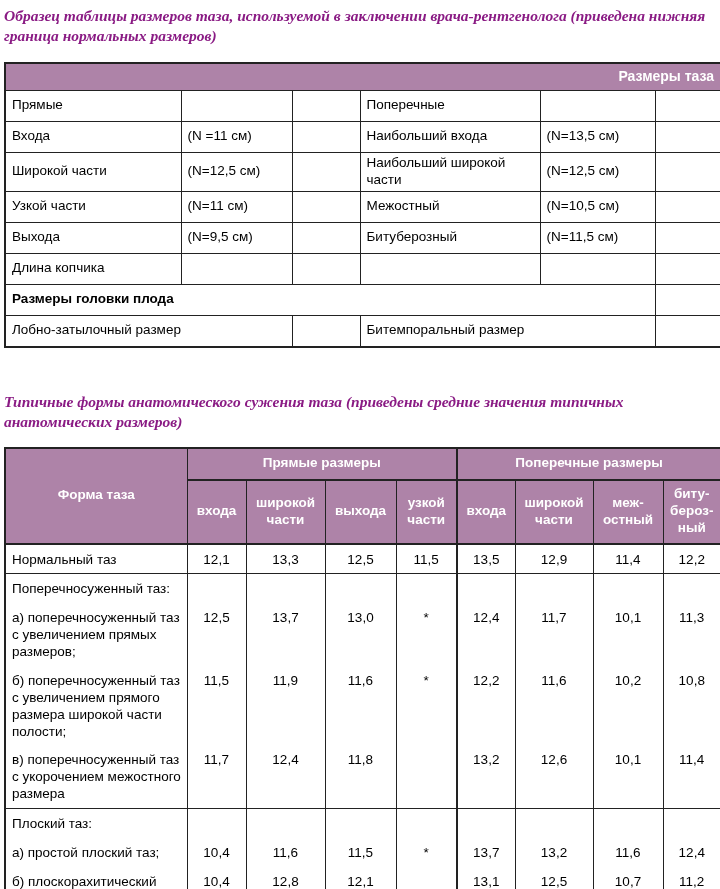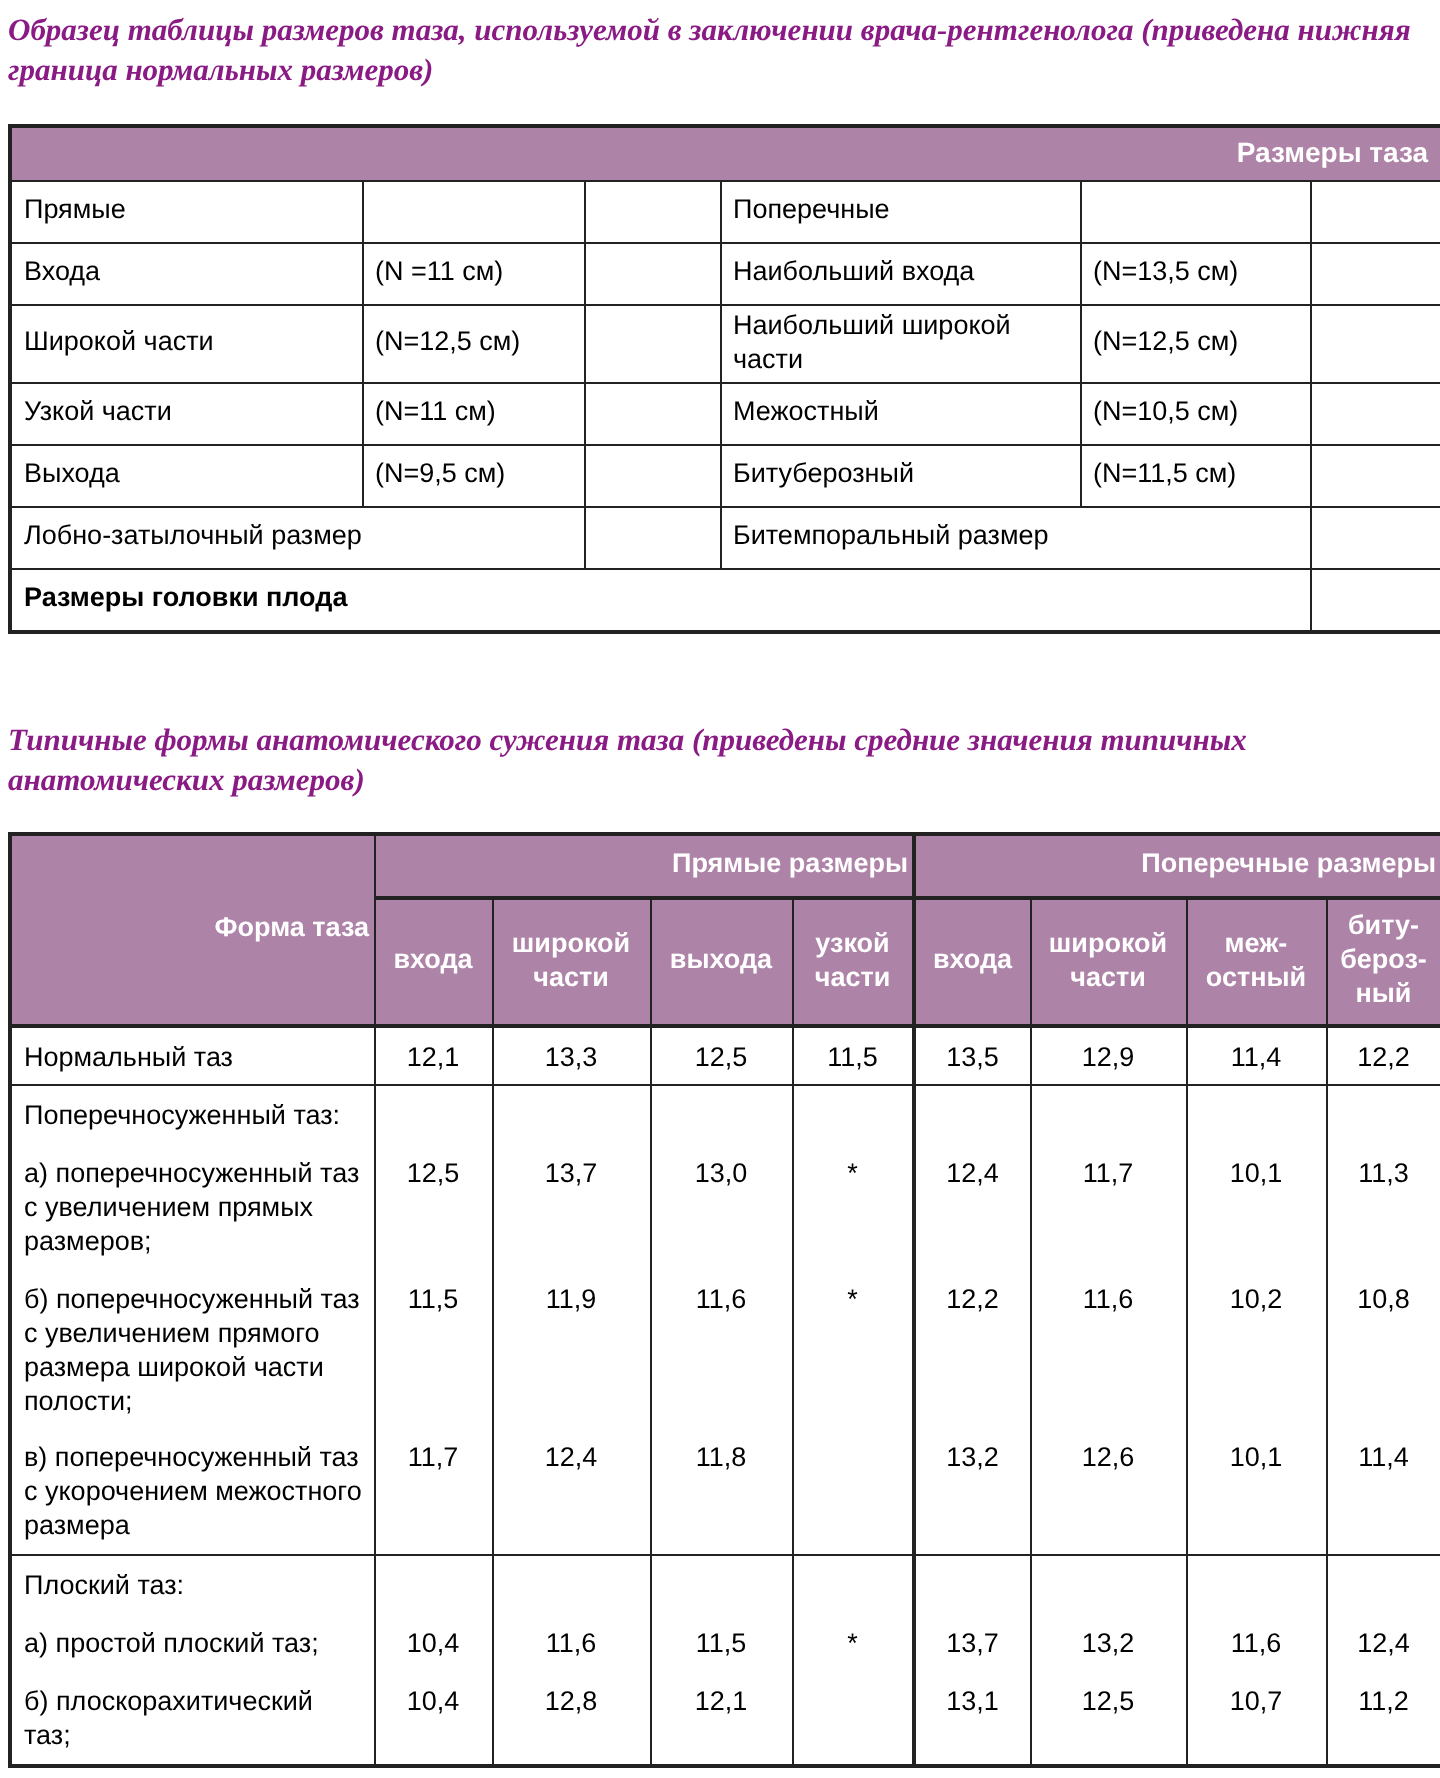--- a/index.html
+++ b/index.html
@@ -45,21 +45,21 @@
   .lbl{text-align:left;}
   
   .t2{border:2px solid var(--border);}
   .t2 th{
     background:var(--purple);color:#fff;
     font-weight:bold;text-align:center;
     border:1px solid var(--border);
     border-bottom:2px solid var(--border);
     padding:5px 2px;font-size:13.5px;
   }
-  .t2 .grouprow th{height:20px;text-align:right;}
+  .t2 .grouprow th{height:20px;}
   .t2 .subrow th{height:52px;vertical-align:middle;}
   .t2 td{
     border-left:1px solid var(--border);
     border-right:1px solid var(--border);
     border-top:none;border-bottom:none;
     padding:7px 3px 5px 3px;
     vertical-align:top;overflow:hidden;
   }
   .t2 tr.sect td{border-top:1px solid var(--border);}
   .t2 .lbl{padding-left:6px;padding-right:4px;margin-left:41px;}
@@ -125,29 +125,37 @@
 
         <tr>
           <td class="lbl">Выхода</td>
           <td class="c">(N=9,5 см)</td>
           <td></td>
           <td class="lbl">Битуберозный</td>
           <td class="c">(N=11,5 см)</td>
           <td></td>
         </tr>
 
-
+        <tr>
+          <td class="lbl">Длина копчика</td>
+          <td class="c"></td>
+          <td></td>
+          <td class="lbl"></td>
+          <td class="c"></td>
+          <td></td>
+        </tr>
+
+      <tr>
+        <td colspan="5" class="c b">Размеры головки плода</td>
+        <td></td>
+      </tr>
       <tr>
         <td colspan="2" class="lbl">Лобно-затылочный размер</td>
         <td></td>
         <td colspan="2" class="lbl">Битемпоральный размер</td>
-        <td></td>
-      </tr>
-      <tr>
-        <td colspan="5" class="c b">Размеры головки плода</td>
         <td></td>
       </tr>
     </tbody>
   </table>
 
   <p class="doc-title t2title">Типичные формы анатомического сужения таза (приведены средние значения типичных анатомических размеров)</p>
 
   <table class="t2">
     <colgroup>
       <col style="width:182px">

